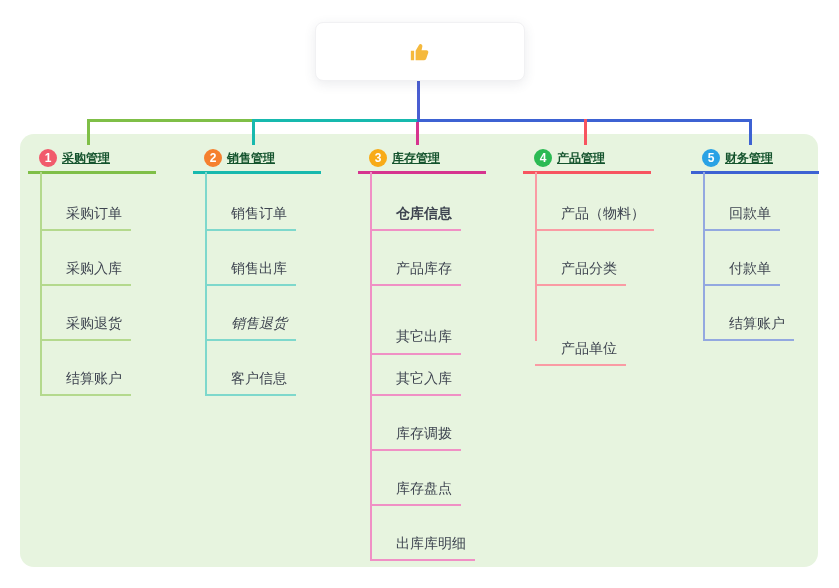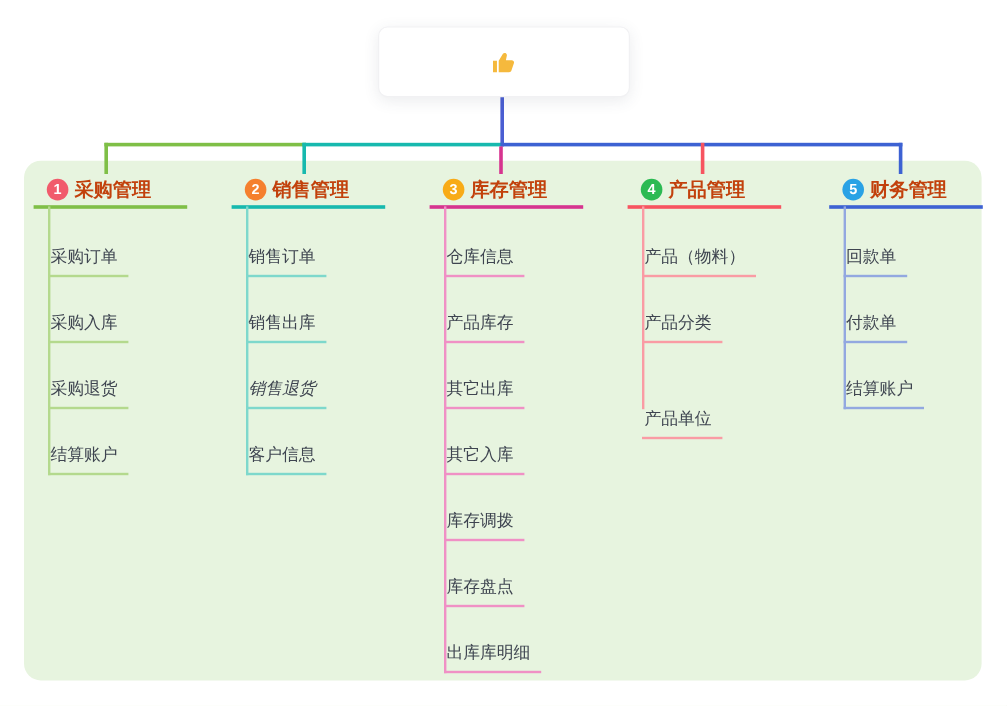--- a/index.html
+++ b/index.html
@@ -23,25 +23,25 @@
   .branch-header{
     position:absolute;left:0;top:0;width:117px;height:20px;
     display:flex;align-items:center;gap:5px;padding-left:11px;
     padding-bottom:3px;cursor:default;
   }
   .badge{
     width:18px;height:18px;border-radius:50%;flex:0 0 18px;
     color:#fff;font-size:12px;font-weight:700;
     display:flex;align-items:center;justify-content:center;
   }
-  .branch-title{font-size:16px;font-weight:600;color:#c2410c;white-space:nowrap;}
+  .branch-title{font-size:12px;font-weight:600;color:#14532d;white-space:nowrap;text-decoration:underline;}
   .spine{position:absolute;left:12px;width:2px;}
   .child{
     position:absolute;left:12px;white-space:nowrap;
-    padding:0 9px 7px 2px;line-height:18px;font-size:14px;color:#3e4450;
+    padding:0 9px 7px 26px;line-height:18px;font-size:14px;color:#3e4450;
   }
 </style>
 </head>
 <body>
 
 <div id="stage">
   <div id="panel" style="background: rgb(231, 244, 223);"></div>
 
   <div id="connectors">
       <div class="seg" style="left: 417px; top: 79px; width: 3px; height: 43px; background: rgb(74, 94, 210);"></div>
@@ -85,23 +85,23 @@
         <div class="child" style="top: 111px; border-bottom: 2px solid rgb(126, 216, 204);">销售出库</div>
         <div class="child" style="top: 166px; border-bottom: 2px solid rgb(126, 216, 204); font-style: italic;">销售退货</div>
         <div class="child" style="top: 221px; border-bottom: 2px solid rgb(126, 216, 204); text-align: right;">客户信息</div>
       </div>
       <div class="branch" style="left: 358px;">
         <div class="branch-header" style="border-bottom: 3px solid rgb(214, 52, 143);">
           <span class="badge" style="background: rgb(248, 171, 23);">3</span>
           <span class="branch-title">库存管理</span>
         </div>
         <div class="spine" style="top: 24px; height: 389px; background: rgb(240, 144, 197);"></div>
-        <div class="child" style="top: 56px; border-bottom: 2px solid rgb(240, 144, 197);">仓库信息</div>
+        <div class="child" style="top: 56px; border-bottom: 2px solid rgb(240, 144, 197); font-weight: bold;">仓库信息</div>
         <div class="child" style="top: 111px; border-bottom: 2px solid rgb(240, 144, 197);">产品库存</div>
-        <div class="child" style="top: 166px; border-bottom: 2px solid rgb(240, 144, 197);">其它出库</div>
+        <div class="child" style="top: 180px; border-bottom: 2px solid rgb(240, 144, 197); font-family: Liberation Mono, monospace;">其它出库</div>
         <div class="child" style="top: 221px; border-bottom: 2px solid rgb(240, 144, 197);">其它入库</div>
         <div class="child" style="top: 276px; border-bottom: 2px solid rgb(240, 144, 197);">库存调拨</div>
         <div class="child" style="top: 331px; border-bottom: 2px solid rgb(240, 144, 197);">库存盘点</div>
         <div class="child" style="top: 386px; border-bottom: 2px solid rgb(240, 144, 197);">出库库明细</div>
       </div>
       <div class="branch" style="left: 523px;">
         <div class="branch-header" style="border-bottom: 3px solid rgb(247, 84, 96);">
           <span class="badge" style="background: rgb(44, 186, 83);">4</span>
           <span class="branch-title">产品管理</span>
         </div>

